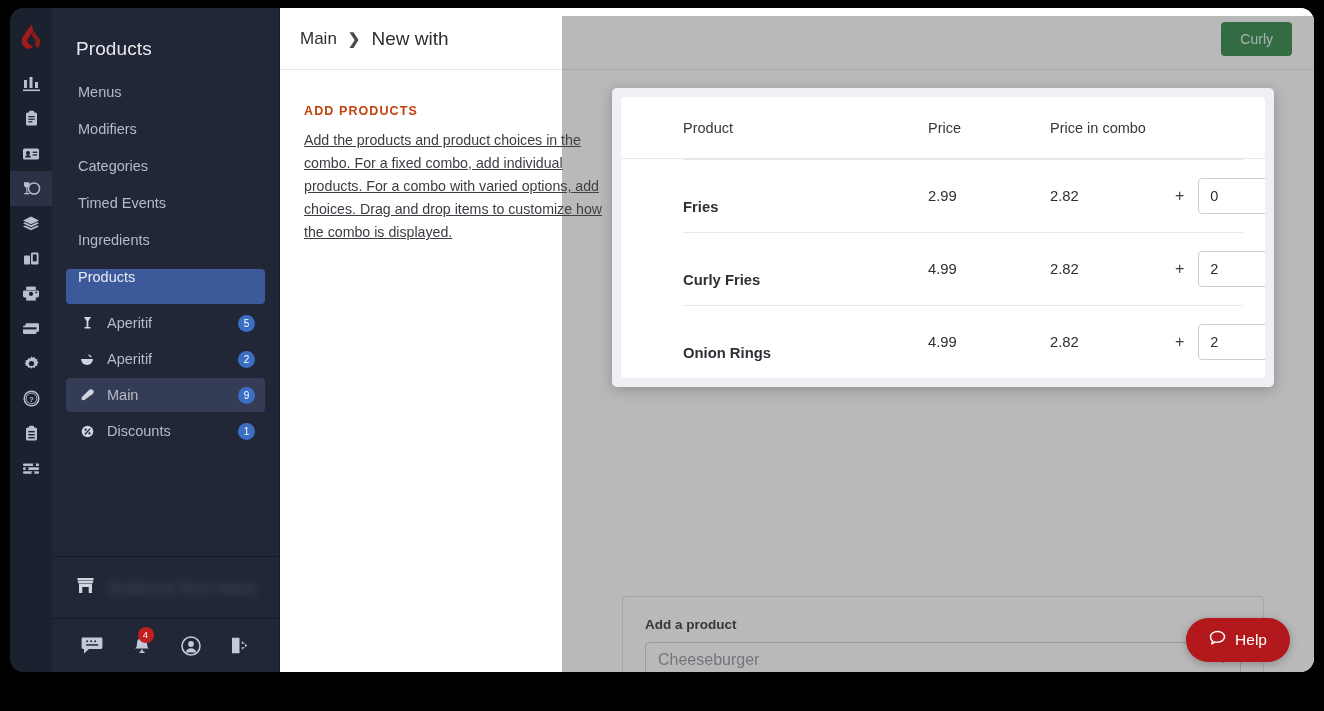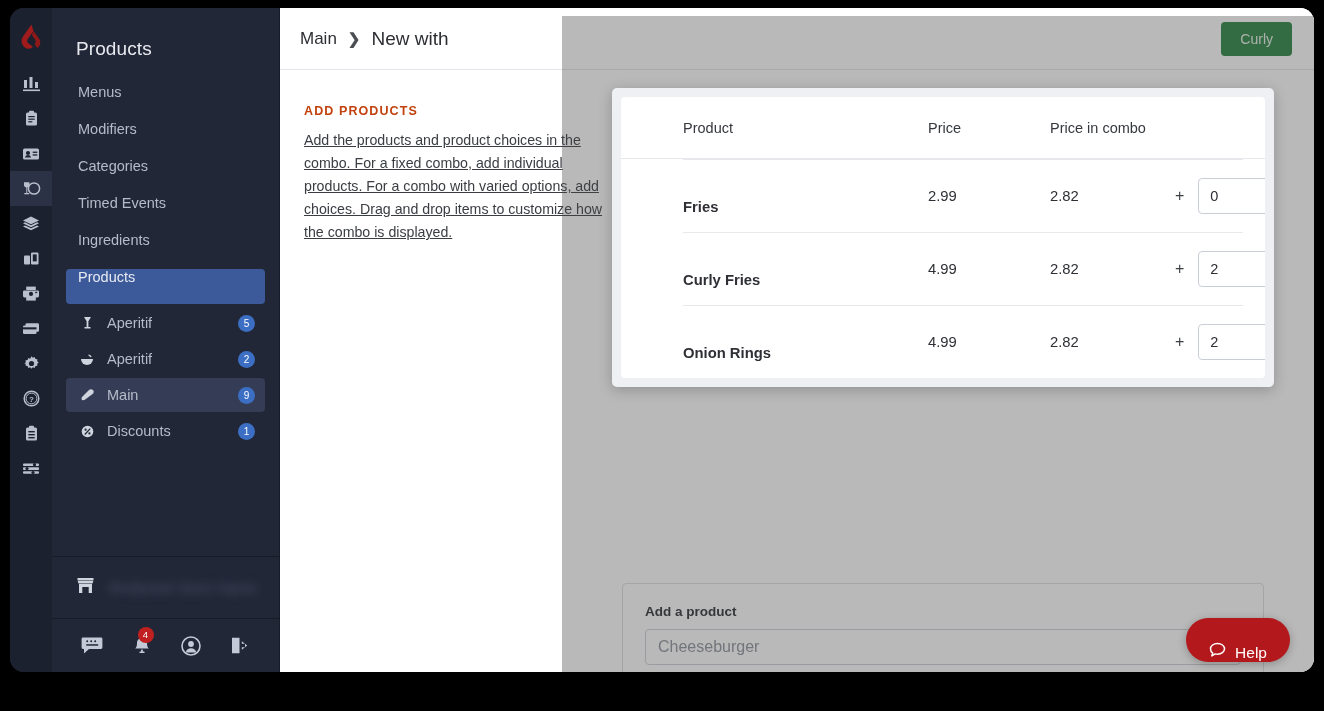--- a/index.html
+++ b/index.html
@@ -306,21 +306,21 @@
     display: flex; align-items: center; justify-content: center;
     cursor: pointer;
     border: none;
     padding: 0;
   }
   .del-btn svg { display: block; }
 
   
   #add-block {
     position: absolute;
-    left: 342px; top: 513px;
+    left: 342px; top: 526px;
     width: 642px;
     background: #fff;
     border: 1px solid #dcdfe4;
     border-radius: 4px;
     padding: 20px 22px 24px 22px;
     z-index: 10;
   }
   #add-label {
     font-size: 13.5px;
     font-weight: bold;
@@ -349,21 +349,21 @@
 
   
   #help-widget {
     position: absolute;
     right: 24px; bottom: 10px;
     background: #b3191c;
     color: #fff;
     border-radius: 24px;
     height: 44px;
     display: flex;
-    align-items: flex-end;
+    align-items: center;
     gap: 9px;
     padding: 0 23px;
     font-size: 15.5px;
     cursor: pointer;
     z-index: 40;
     box-shadow: 0 2px 8px rgba(0,0,0,0.25);
   }
 </style>
 </head>
 <body>

